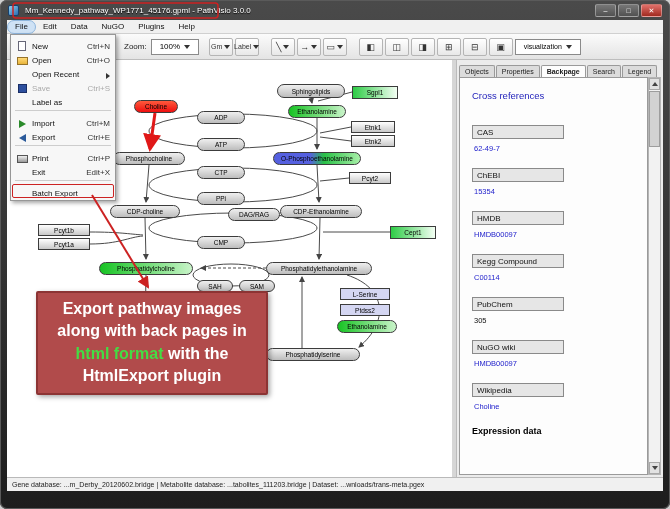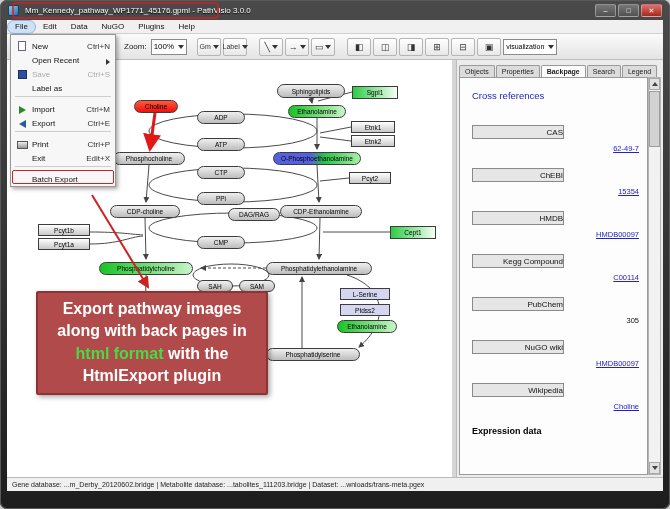--- a/index.html
+++ b/index.html
@@ -30,21 +30,21 @@
 
   
   .toolbar{position:absolute;left:7px;top:34px;width:656px;height:26px;
     background:linear-gradient(#fbfbfb,#e4e4e4);border-bottom:1px solid #bdbdbd;
     display:flex;align-items:center;padding:0 6px;font-size:8px;z-index:3;}
   .tb-btn{width:20px;height:18px;border:1px solid transparent;border-radius:2px;display:flex;
     align-items:center;justify-content:center;margin-right:1px;}
   .tb-sep{width:1px;height:16px;background:#bbb;margin:0 5px;}
   .tb-label{color:#222;margin-right:4px;}
   .combo{height:16px;background:#fff;border:1px solid #8a8a8a;display:flex;align-items:center;
-    padding:0 2px;gap:4px;font-size:8px;}
+    padding:0 8px;gap:4px;font-size:8px;}
   .caret{width:0;height:0;border-left:3px solid transparent;border-right:3px solid transparent;
     border-top:4px solid #333;}
   .caret-right{width:0;height:0;border-top:3px solid transparent;border-bottom:3px solid transparent;
     border-left:4px solid #333;}
   .tool-btn{height:18px;min-width:24px;border:1px solid #b5b5b5;border-radius:2px;background:linear-gradient(#fff,#e8e8e8);
     display:flex;align-items:center;justify-content:center;gap:2px;margin-right:2px;font-size:9px;color:#333;}
 
   
   .ic{display:inline-block;position:relative;}
   .ic-doc{width:8px;height:10px;background:#fff;border:1px solid #667;}
@@ -93,25 +93,25 @@
   .splitter{position:absolute;left:452px;top:60px;width:4px;height:417px;background:#d6d6d6;z-index:2;}
   .panel{position:absolute;left:456px;top:60px;width:207px;height:417px;background:#ececec;z-index:2;
     border-left:1px solid #bbb;}
   .tabs{position:absolute;left:2px;top:2px;right:2px;height:15px;display:flex;align-items:flex-end;font-size:7px;}
   .tab{padding:2px 5px;background:#dcdcdc;border:1px solid #9a9a9a;border-bottom:none;
     border-radius:2px 2px 0 0;margin-right:1px;color:#222;}
   .tab.active{background:#fdfdfd;font-weight:bold;position:relative;top:1px;padding-bottom:3px;}
   .panel-content{position:absolute;left:2px;top:17px;right:15px;bottom:2px;background:#fdfdfd;
     border:1px solid #9a9a9a;padding:12px 8px 0 12px;overflow:hidden;}
   .bp-heading{color:#2323bb;font-weight:normal;font-size:9.5px;margin-bottom:24px;}
-  .bp-section{margin-bottom:15px;text-align:right;}
+  .bp-section{margin-bottom:15px;}
   .bp-header{width:92px;height:14px;line-height:13px;background:#e6e6e6;border:1px solid #8a8a8a;
     padding-left:4px;font-size:8px;color:#111;}
   .bp-value{margin:5px 0 0 2px;font-size:7.5px;color:#111;}
-  .bp-value.link{color:#2222cc;text-decoration:underline;}
+  .bp-value.link{color:#2222cc;}
   .bp-footer{font-weight:bold;font-size:9px;color:#000;margin-top:2px;}
   .scrollbar{position:absolute;right:2px;top:17px;bottom:2px;width:13px;background:#f2f2f2;
     border:1px solid #b5b5b5;display:flex;flex-direction:column;align-items:center;}
   .sb-btn{width:11px;height:12px;background:#e2e2e2;border:1px solid #a8a8a8;display:flex;
     align-items:center;justify-content:center;}
   .sb-up{margin-bottom:1px;}
   .sb-down{margin-top:auto;}
   .sb-thumb{width:11px;height:56px;background:#d2d2d2;border:1px solid #9d9d9d;}
   .tri-up{width:0;height:0;border-left:3px solid transparent;border-right:3px solid transparent;border-bottom:4px solid #444;}
   .tri-down{width:0;height:0;border-left:3px solid transparent;border-right:3px solid transparent;border-top:4px solid #444;}
@@ -403,20 +403,27 @@
 
 <div class="file-menu">
     <div class="fm-row">
       <span class="fm-icon">
         <span class="ic ic-doc"></span>
       </span>
       <span class="fm-label">New</span>
       <span class="fm-shortcut">Ctrl+N</span>
     </div>
     <div class="fm-row">
+      <span class="fm-icon">
+        <span class="ic ic-folder"></span>
+      </span>
+      <span class="fm-label">Open</span>
+      <span class="fm-shortcut">Ctrl+O</span>
+    </div>
+    <div class="fm-row">
       <span class="fm-icon"></span>
       <span class="fm-label">Open Recent</span>
       <span class="fm-shortcut"></span>
       <span class="caret-right"></span>
     </div>
     <div class="fm-row disabled">
       <span class="fm-icon">
         <span class="ic ic-save"></span>
       </span>
       <span class="fm-label">Save</span>

